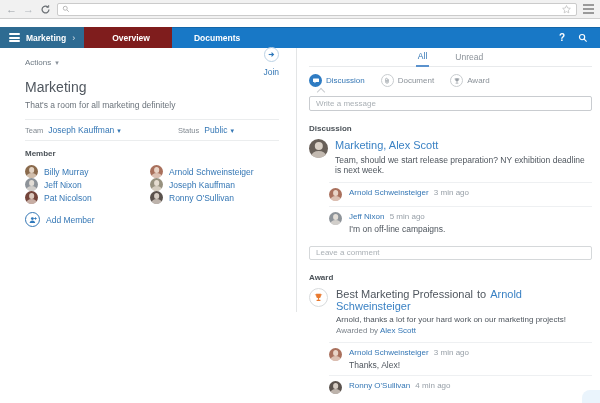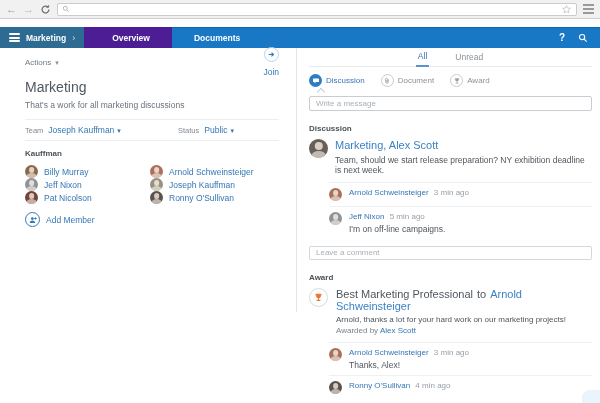--- a/index.html
+++ b/index.html
@@ -17,21 +17,21 @@
   .menu-bars span{display:block;width:11px;height:2px;background:#9a9a9a;margin:2px 0;}
   .gap8{height:8px;background:#fff;}
 
   
   .app-header{height:21px;background:#1878c6;display:flex;align-items:stretch;color:#fff;box-shadow:inset 0 1px 0 rgba(0,0,0,.15);}
   .ws{background:#2e6b92;display:flex;align-items:center;gap:6px;padding:0 9px;cursor:pointer;}
   .burger span{display:block;width:11px;height:2px;background:#fff;margin:1.5px 0;border-radius:1px;}
   .ws-label{font-size:8.5px;font-weight:bold;}
   .chev{font-size:9px;opacity:.8;}
   .tab{display:flex;align-items:center;justify-content:center;font-size:8.5px;font-weight:bold;padding:0 22px;cursor:pointer;}
-  .tab.active{background:#4c1d95;padding-left:28px;}
+  .tab.active{background:#7f1d1d;padding-left:28px;}
   .hdr-right{margin-left:auto;display:flex;align-items:center;gap:13px;padding:0 12px;}
   .help{font-size:10px;font-weight:bold;cursor:pointer;}
 
   
   .main{display:flex;height:264px;}
   .left{width:297px;border-right:1px solid #e3e5e6;padding:6px 17px 0 25px;}
   .right{flex:1;padding:0 8px 0 12px;position:relative;}
 
   
   .actions-row{display:flex;align-items:center;height:16px;}
@@ -167,42 +167,42 @@
             <svg width="9" height="9" viewBox="0 0 16 16" fill="none" stroke="#2f78bb" stroke-width="2">
               <path d="M3 8h8.5"></path>
                 <path d="M8 4.5 11.5 8 8 11.5"></path>
             </svg>
           </span>
           <span>Join</span>
         </span>
       </div>
 
       <h1 class="room-title">Marketing</h1>
-      <div class="room-desc">That's a work for all marketing discussions</div>
+      <div class="room-desc">That's a room for all marketing definitely</div>
 
       <div class="hr"></div>
       <div class="os-row">
         <span class="os-pair first">
           <span class="os-label">Team</span>
           <span class="os-link">
             <span>Joseph Kauffman</span>
             <span class="caret blue">▾</span>
           </span>
         </span>
         <span class="os-pair">
           <span class="os-label">Status</span>
           <span class="os-link">
             <span>Public</span>
             <span class="caret blue">▾</span>
           </span>
         </span>
       </div>
       <div class="hr" style="margin-top:0;"></div>
 
-      <div class="members-label">Kauffman</div>
+      <div class="members-label">Member</div>
       <div class="member-grid">
         <span class="member">
           <span class="avatar avatar13 tone-1"></span>
           <span>Billy Murray</span>
         </span>
         <span class="member">
           <span class="avatar avatar13 tone-2"></span>
           <span>Arnold Schweinsteiger</span>
         </span>
         <span class="member">

